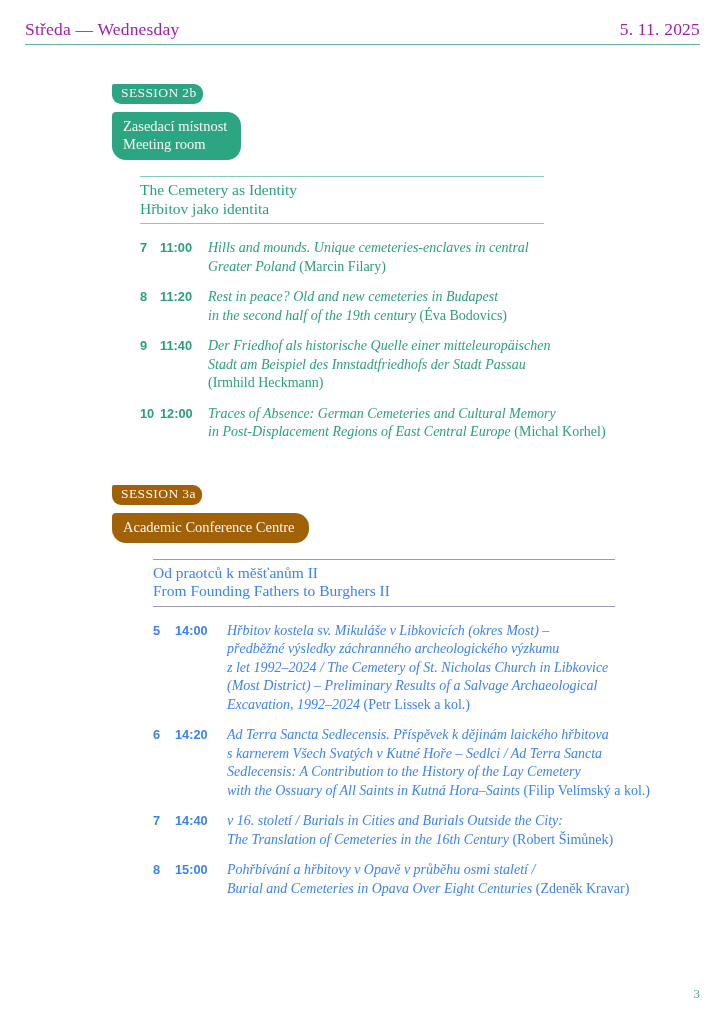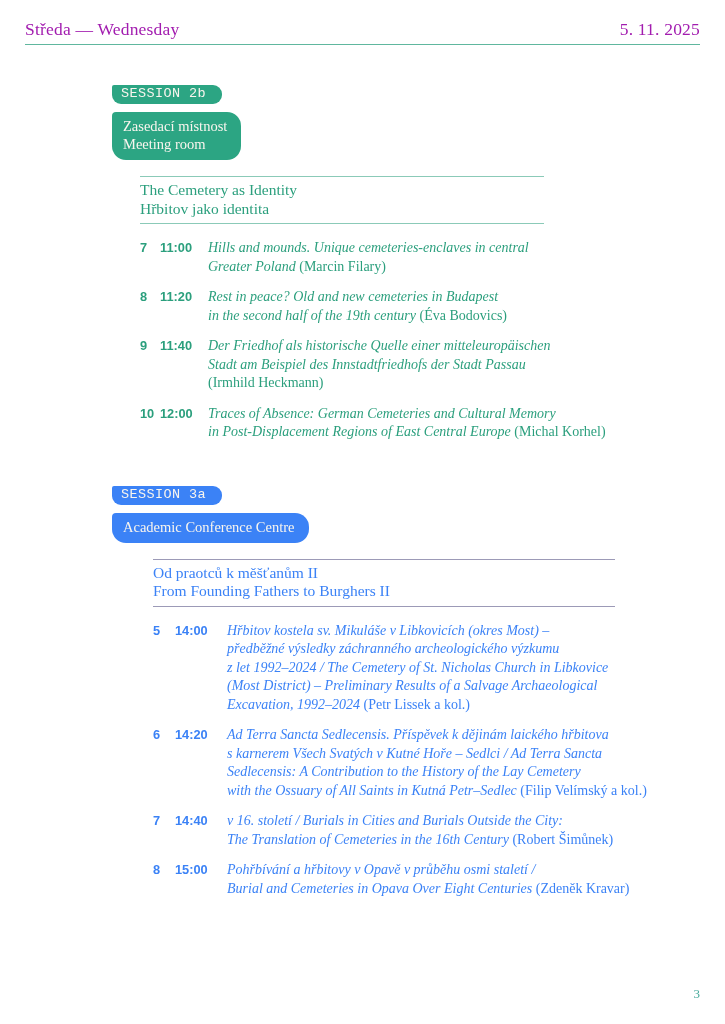--- a/index.html
+++ b/index.html
@@ -16,33 +16,32 @@
     color:#a21caf;font-size:17.5px;letter-spacing:.2px;
   }
   .header-rule{
     margin:4px 25px 0 25px;height:0;
     border-bottom:1.4px solid rgba(43,159,125,.75);
   }
   .session-block{margin-left:112px;}
   .session-badge{
     display:inline-block;
     color:#f9f5ee;font-size:13.5px;letter-spacing:.4px;
-    padding:1px 16px 3px 9px;
+    padding:1px 6px 3px 9px;
     border-radius:2px 9px 9px 9px;
-    font-family:Liberation Mono, monospace;
   }
   .venue-badge{
     display:inline-block;
     color:#f9f5ee;font-size:14.5px;line-height:18px;
     padding:5px 14px 7px 11px;
     border-radius:4px 14px 14px 14px;
     margin-top:8px;
   }
   .teal-bg{background:#2ca583;}
-  .navy-bg{background:#3b82f6;}
+  .navy-bg{background:#a16207;}
   .teal-fg{color:#2b9f7d;}
   .navy-fg{color:#3b82f6;}
   .section-head{
     margin-top:16px;
     padding:4px 0 5px 0;
     font-size:15.5px;line-height:18.5px;
   }
   .section-head.teal-fg{margin-left:28px;width:404px;
     border-top:1px solid rgba(43,159,125,.55);
     border-bottom:1px solid rgba(43,159,125,.55);}
@@ -158,21 +157,21 @@
           <div><span>Excavation, 1992–2024 </span><span class="author">(Petr Lissek a kol.)</span></div>
         </div>
       </div>
       <div class="talk-row">
         <span class="talk-num">6</span>
         <span class="talk-time">14:20</span>
         <div class="talk-title">
           <div><span>Ad Terra Sancta Sedlecensis. Příspěvek k dějinám laického hřbitova</span></div>
           <div><span>s karnerem Všech Svatých v Kutné Hoře – Sedlci / Ad Terra Sancta</span></div>
           <div><span>Sedlecensis: A Contribution to the History of the Lay Cemetery</span></div>
-          <div><span>with the Ossuary of All Saints in Kutná Petr–Sedlec </span><span class="author">(Filip Velímský a kol.)</span></div>
+          <div><span>with the Ossuary of All Saints in Kutná Hora–Saints </span><span class="author">(Filip Velímský a kol.)</span></div>
         </div>
       </div>
       <div class="talk-row">
         <span class="talk-num">7</span>
         <span class="talk-time">14:40</span>
         <div class="talk-title">
           <div><span>v 16. století / Burials in Cities and Burials Outside the City:</span></div>
           <div><span>The Translation of Cemeteries in the 16th Century </span><span class="author">(Robert Šimůnek)</span></div>
         </div>
       </div>

